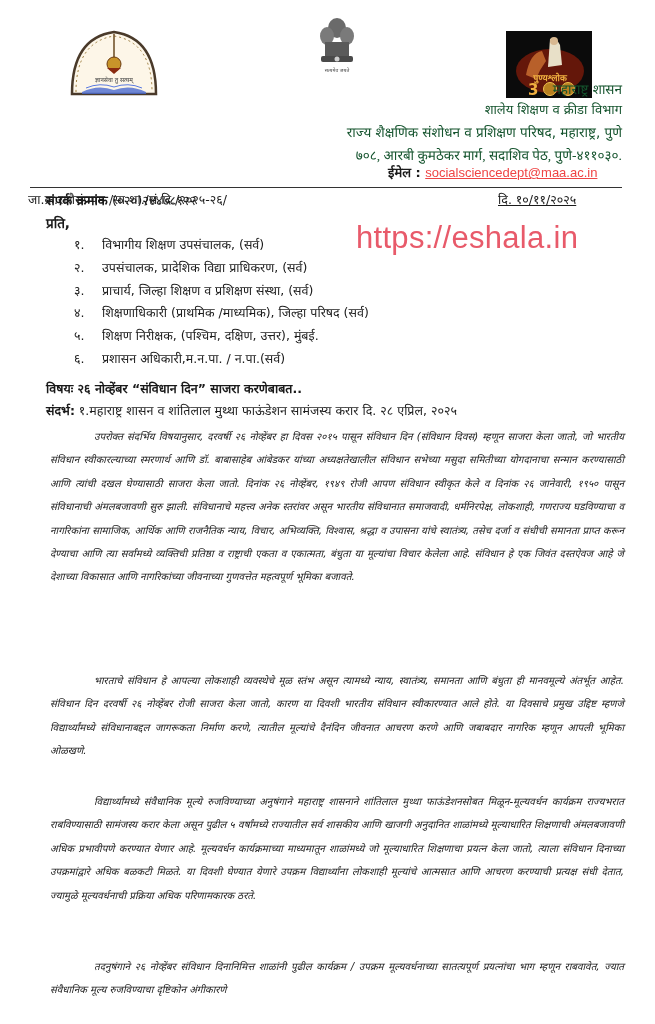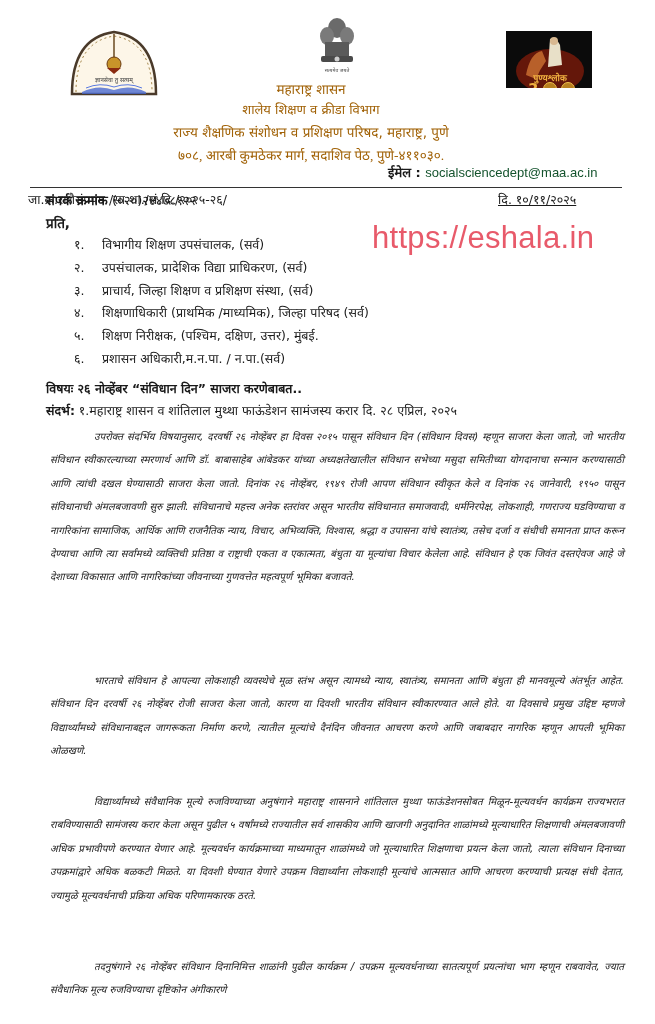--- a/index.html
+++ b/index.html
@@ -9,48 +9,48 @@
     }
     .abs { position: absolute; }
     
     .logo-left {
       left: 66px; top: 28px; width: 96px; height: 72px;
     }
     .logo-center {
       left: 312px; top: 14px; width: 50px; height: 62px;
     }
     .logo-right {
-      left: 506px; top: 31px; width: 86px; height: 57px; background: #0b0b0b;
+      left: 506px; top: 31px; width: 86px; height: 67px; background: #0b0b0b;
       overflow: hidden;
     }
     .hdr-line {
-      left: 0; width: 622px; text-align: center; font-size: 13px; white-space: nowrap;
-      color: #a16207;
+      left: 0; width: 622px; text-align: right; font-size: 13px; white-space: nowrap;
+      color: #14532d;
     }
     .hdr1 { top: 80px; font-size: 13.5px; }
     .hdr2 { top: 100px; }
     .hdr3 { top: 123px; font-size: 13.5px; }
     .hdr4 { top: 146px; font-size: 13.5px; font-family: Liberation Serif, serif; }
     .contact {
       left: 46px; top: 163px; font-size: 13px; white-space: nowrap; margin-top: 28px;
     }
     .contact b { font-weight: bold; }
     .email {
       left: 388px; top: 163px; font-size: 13px; white-space: nowrap;
     }
     .email b { font-weight: bold; }
-    .email a { color: #14532d; font-family: "Liberation Sans", sans-serif; }
+    .email a { color: #ef4444; text-decoration: underline; font-family: "Liberation Sans", sans-serif; }
     .rule { left: 30px; top: 187px; width: 592px; height: 1px; background: #333; }
     .refno { left: 28px; top: 191px; font-size: 12.5px; white-space: nowrap; }
     .date { left: 498px; top: 191px; font-size: 12.5px; white-space: nowrap; text-decoration: underline; }
     .prati { left: 46px; top: 214px; font-size: 13.5px; font-weight: bold; }
     .recip { left: 74px; font-size: 12.5px; white-space: nowrap; }
     .recip .num { display: inline-block; width: 28px; }
     .watermark {
-      left: 372px; top: 220px; font-family: "Liberation Sans", sans-serif;
+      left: 356px; top: 220px; font-family: "Liberation Sans", sans-serif;
       font-size: 31px; color: #e85a6a; white-space: nowrap; letter-spacing: 0.3px;
     }
     .subject { left: 46px; top: 380px; font-size: 12.5px; font-weight: bold; white-space: nowrap; }
     .ref { left: 46px; top: 402px; font-size: 12.5px; white-space: nowrap; }
     .ref b { font-weight: bold; }
     .para {
       left: 46px; width: 574px; font-size: 10px; line-height: 23.4px;
       text-align: justify; text-indent: 44px; margin: 4px; font-style: italic;
     }
     .p1 { top: 421px; }

